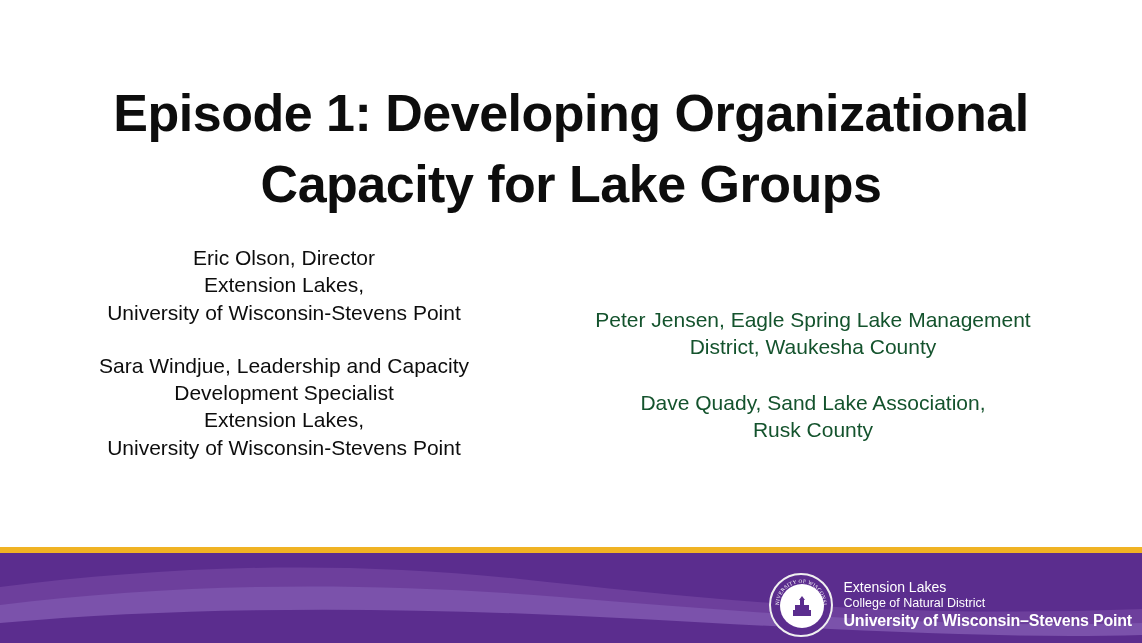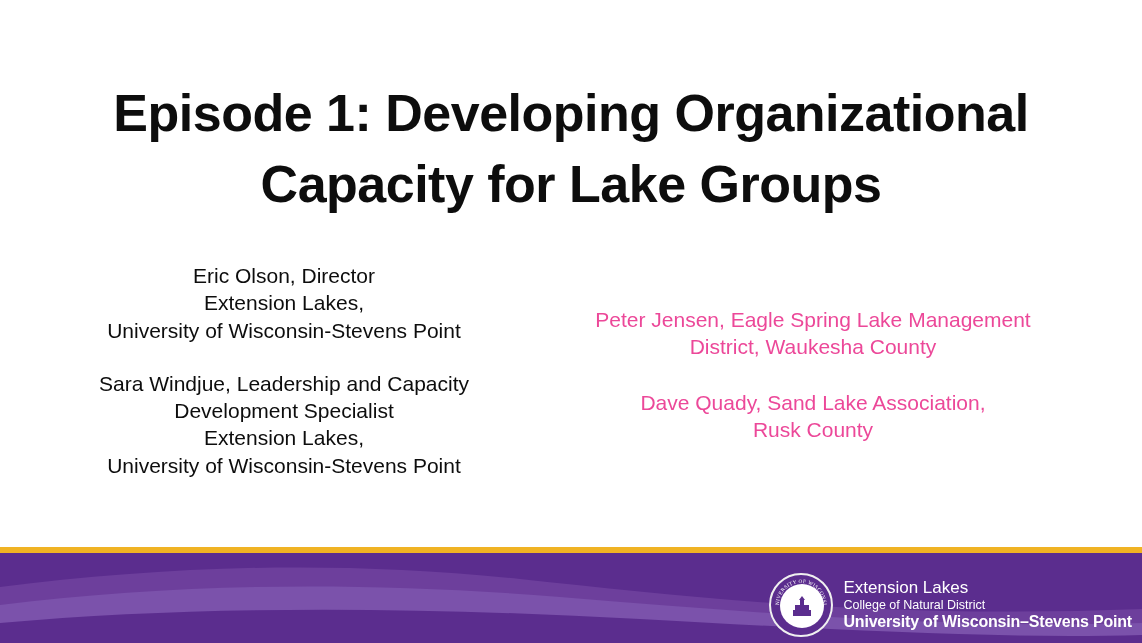--- a/index.html
+++ b/index.html
@@ -31,37 +31,37 @@
     font-size: 52px;
     font-weight: bold;
     line-height: 1.36;
     color: #0d0d0d;
     letter-spacing: -0.5px;
   }
 
   
   .presenters-left {
     position: absolute;
-    top: 262px;
+    top: 244px;
     left: 44px;
     width: 480px;
     text-align: center;
     font-size: 21px;
     line-height: 1.30;
     color: #0d0d0d;
   }
   .presenters-right {
     position: absolute;
     top: 306px;
     left: 568px;
     width: 490px;
     text-align: center;
     font-size: 21px;
     line-height: 1.30;
-    color: #ec4899;
+    color: #14532d;
   }
   .presenter-block {
     white-space: pre-line;
   }
   .presenter-gap {
     height: 26px;
   }
   .presenter-gap-right {
     height: 28px;
   }
@@ -140,21 +140,21 @@
     font-size: 5.3px;
     font-family: "Liberation Serif", serif;
     letter-spacing: 0.3px;
   }
 
   .logo-text {
     color: #ffffff;
     line-height: 1.18;
   }
   .logo-line1 {
-    font-size: 17px;
+    font-size: 14px;
   }
   .logo-line2 {
     font-size: 12.5px;
   }
   .logo-line3 {
     font-size: 16px;
     font-weight: bold;
     letter-spacing: -0.2px;
     margin-top: 1px;
     text-align: center;

